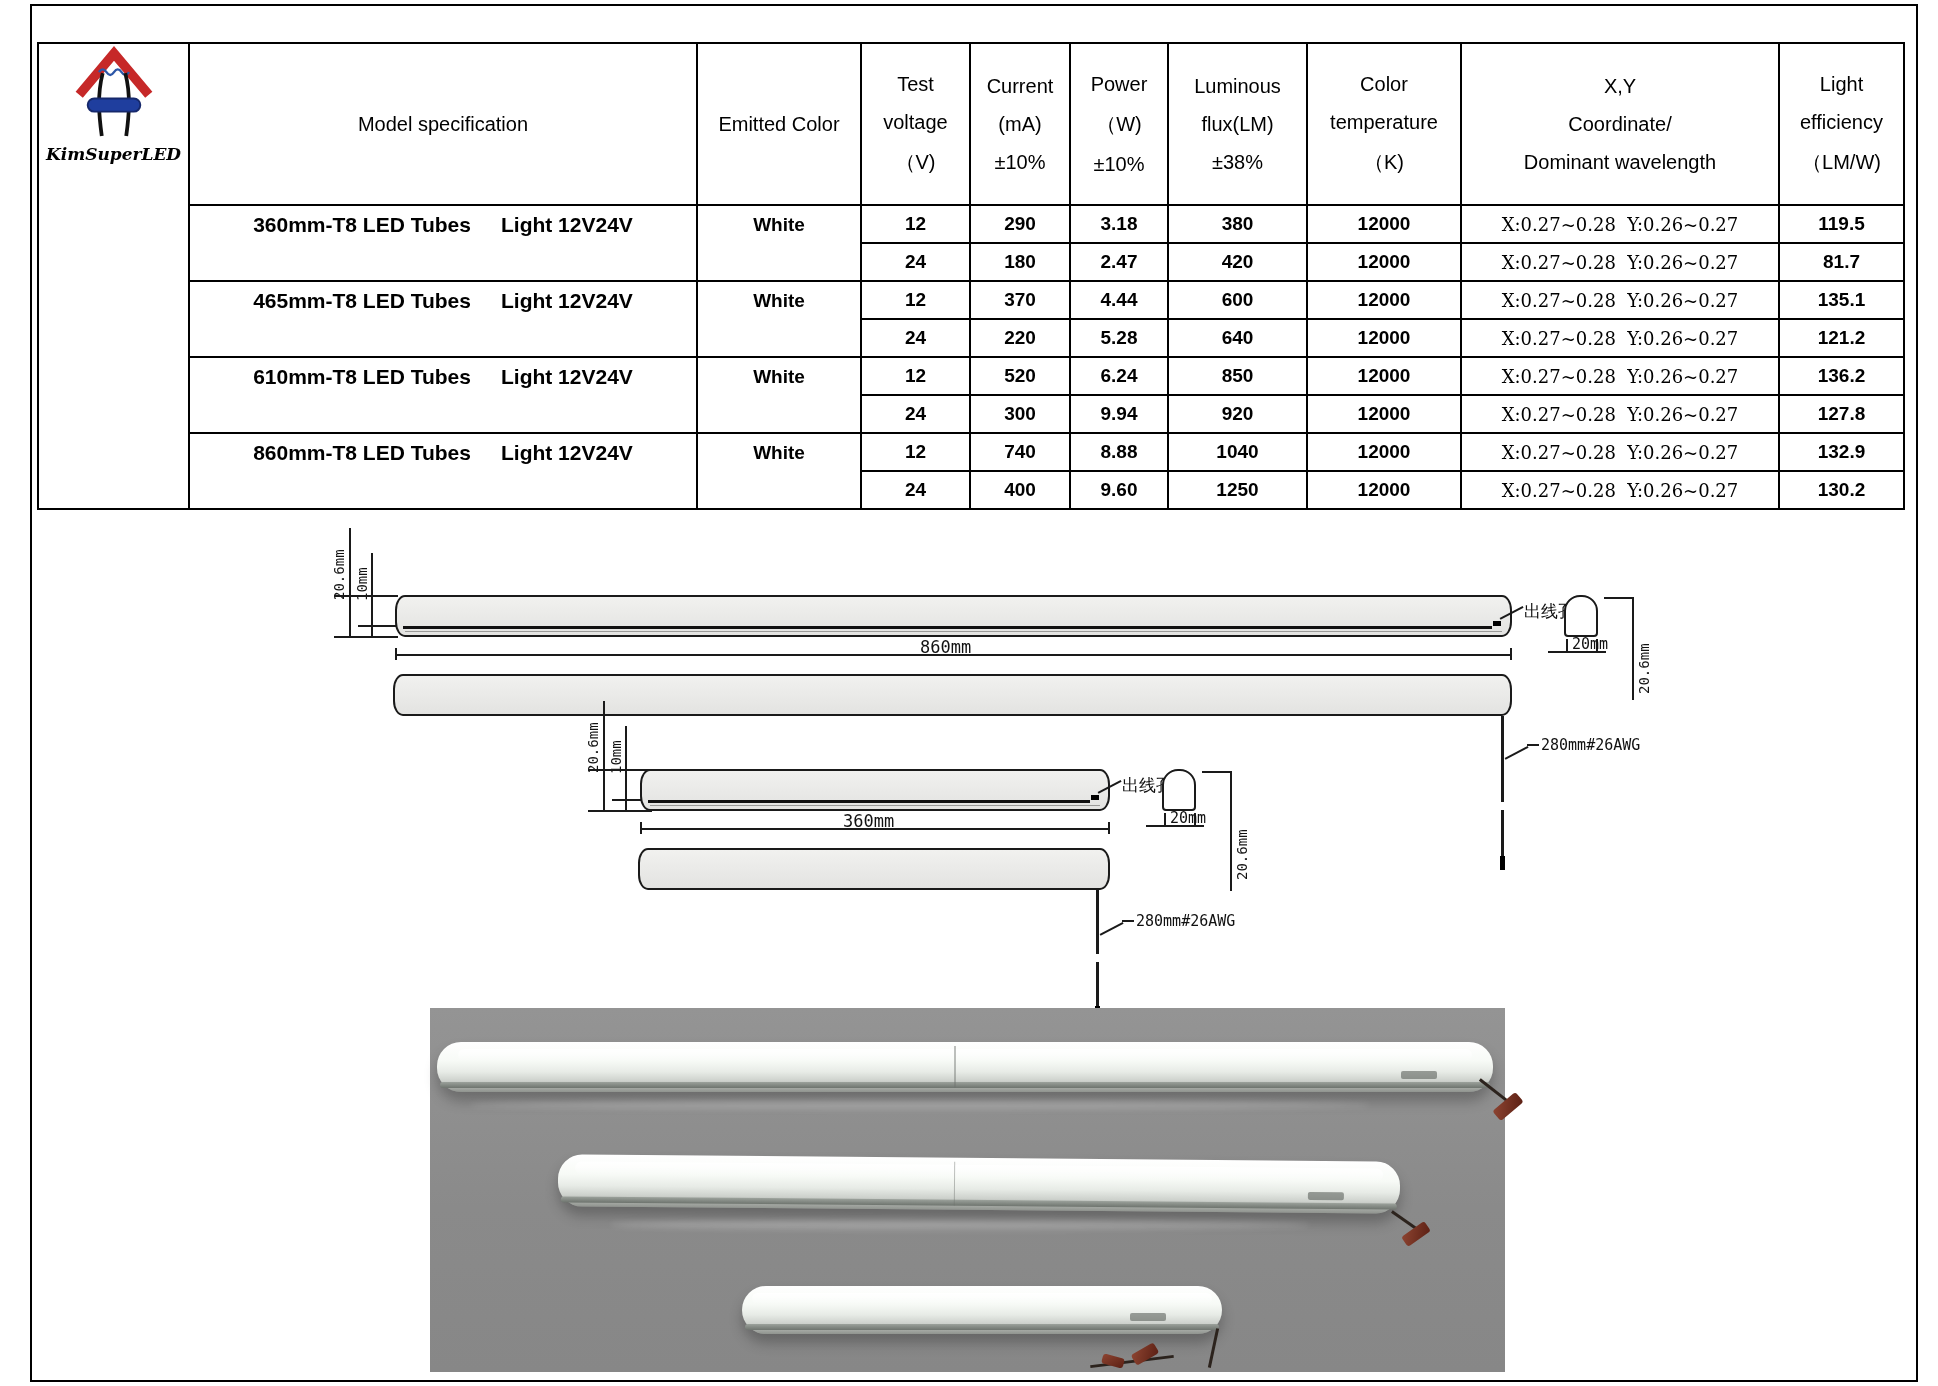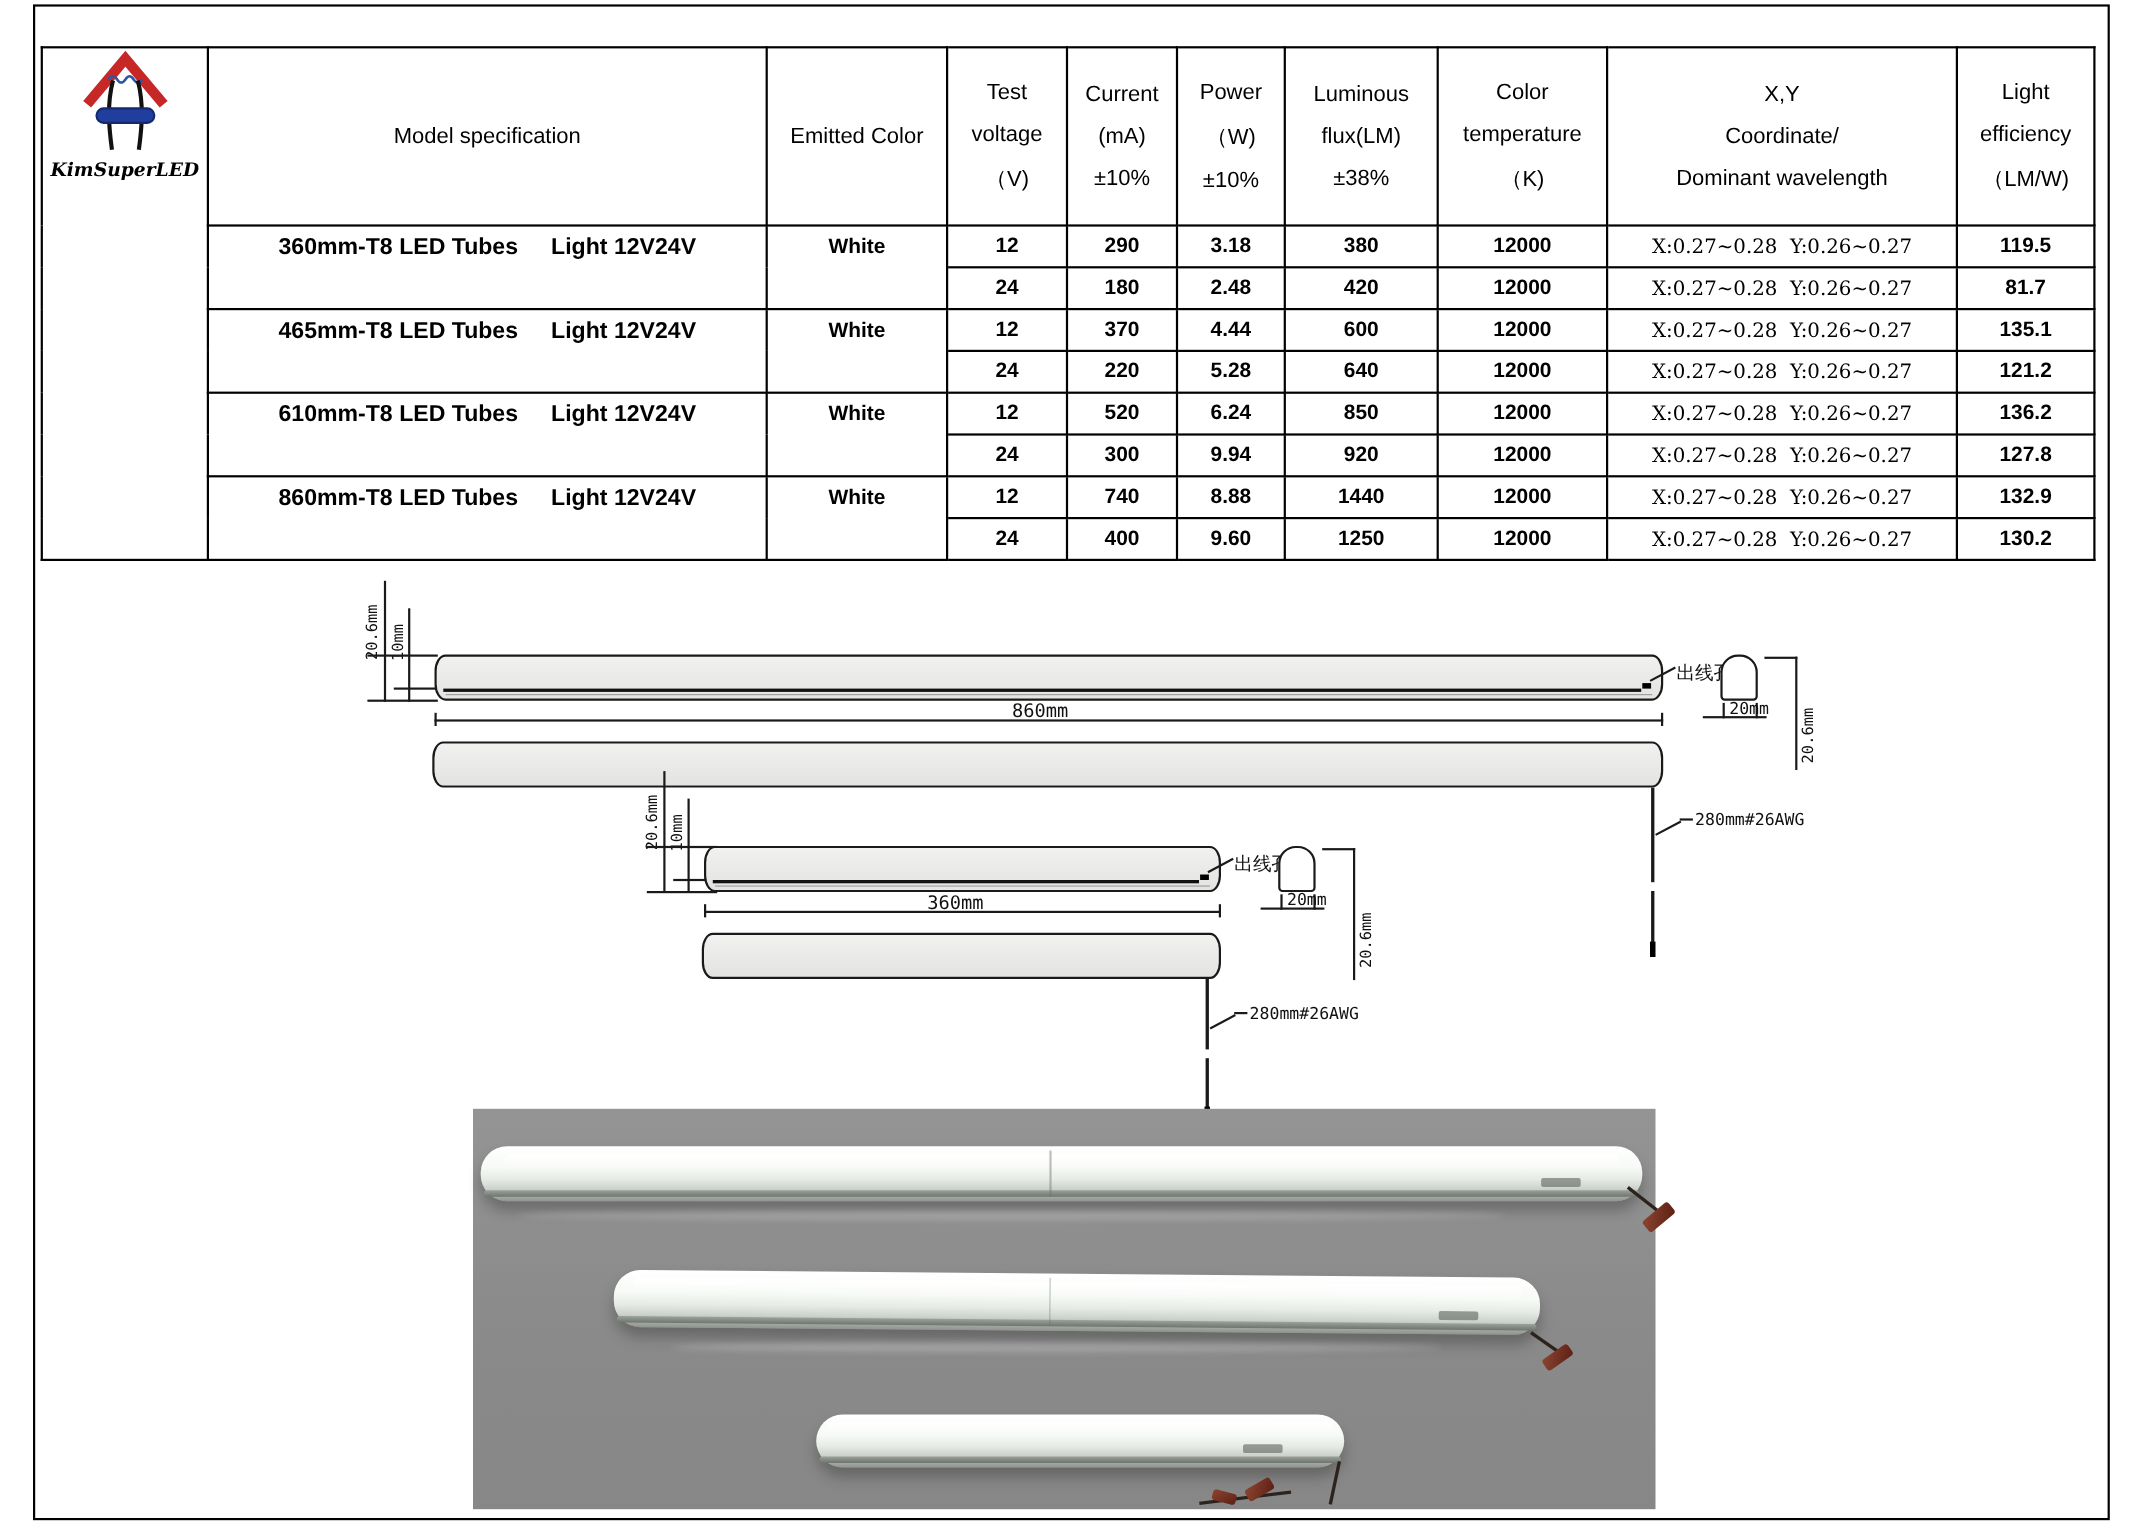--- a/index.html
+++ b/index.html
@@ -161,21 +161,21 @@
       <td class="num">290</td>
       <td class="num">3.18</td>
       <td class="num">380</td>
       <td class="num">12000</td>
       <td class="xy">X:0.27~0.28  Y:0.26~0.27</td>
       <td class="num">119.5</td>
     </tr>
     <tr class="dr">
       <td class="num">24</td>
       <td class="num">180</td>
-      <td class="num">2.48</td>
+      <td class="num">2.47</td>
       <td class="num">420</td>
       <td class="num">12000</td>
       <td class="xy">X:0.27~0.28  Y:0.26~0.27</td>
       <td class="num">81.7</td>
     </tr>
 
     <tr class="dr">
       <td class="model" rowspan="2">
         <div class="mline">
               <span>465mm-T8 LED Tubes</span>
@@ -237,21 +237,21 @@
               <span>860mm-T8 LED Tubes</span>
               <span>Light 12V24V</span>
             </div>
           </td>
       <td class="emit" rowspan="2">
         <div class="eline">White</div>
           </td>
       <td class="num">12</td>
       <td class="num">740</td>
       <td class="num">8.88</td>
-      <td class="num">1440</td>
+      <td class="num">1040</td>
       <td class="num">12000</td>
       <td class="xy">X:0.27~0.28  Y:0.26~0.27</td>
       <td class="num">132.9</td>
     </tr>
     <tr class="dr">
       <td class="num">24</td>
       <td class="num">400</td>
       <td class="num">9.60</td>
       <td class="num">1250</td>
       <td class="num">12000</td>

